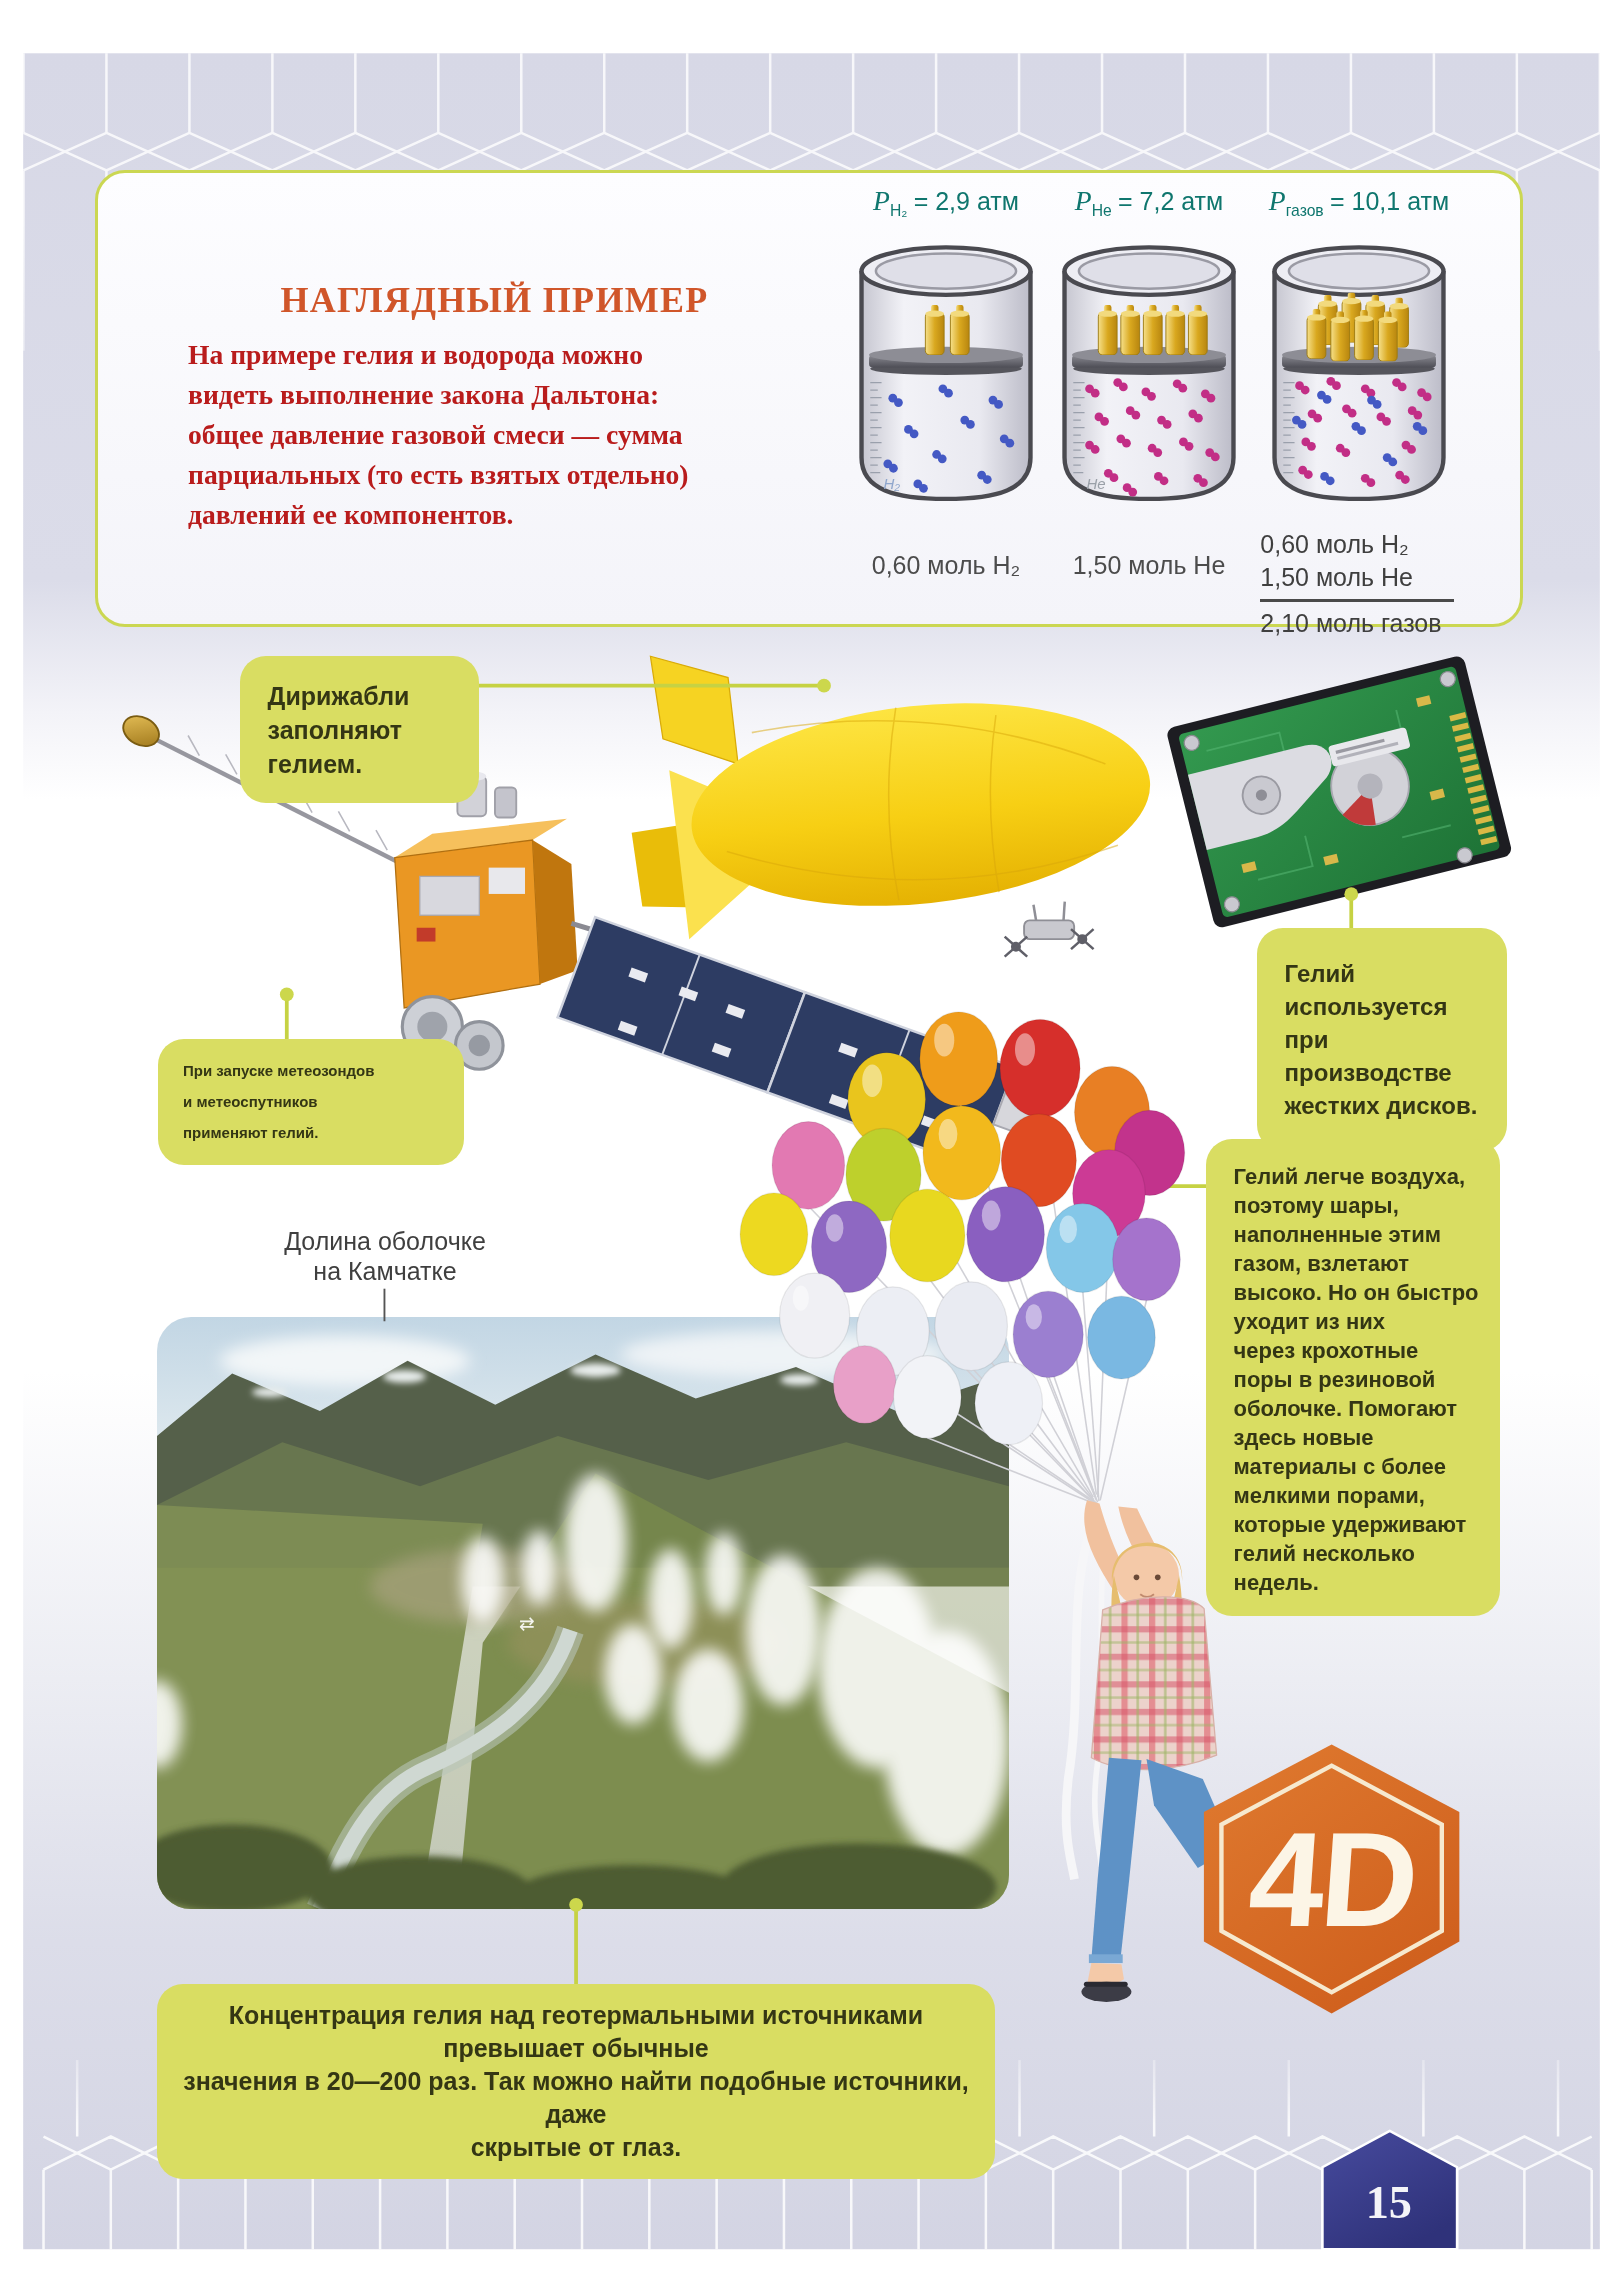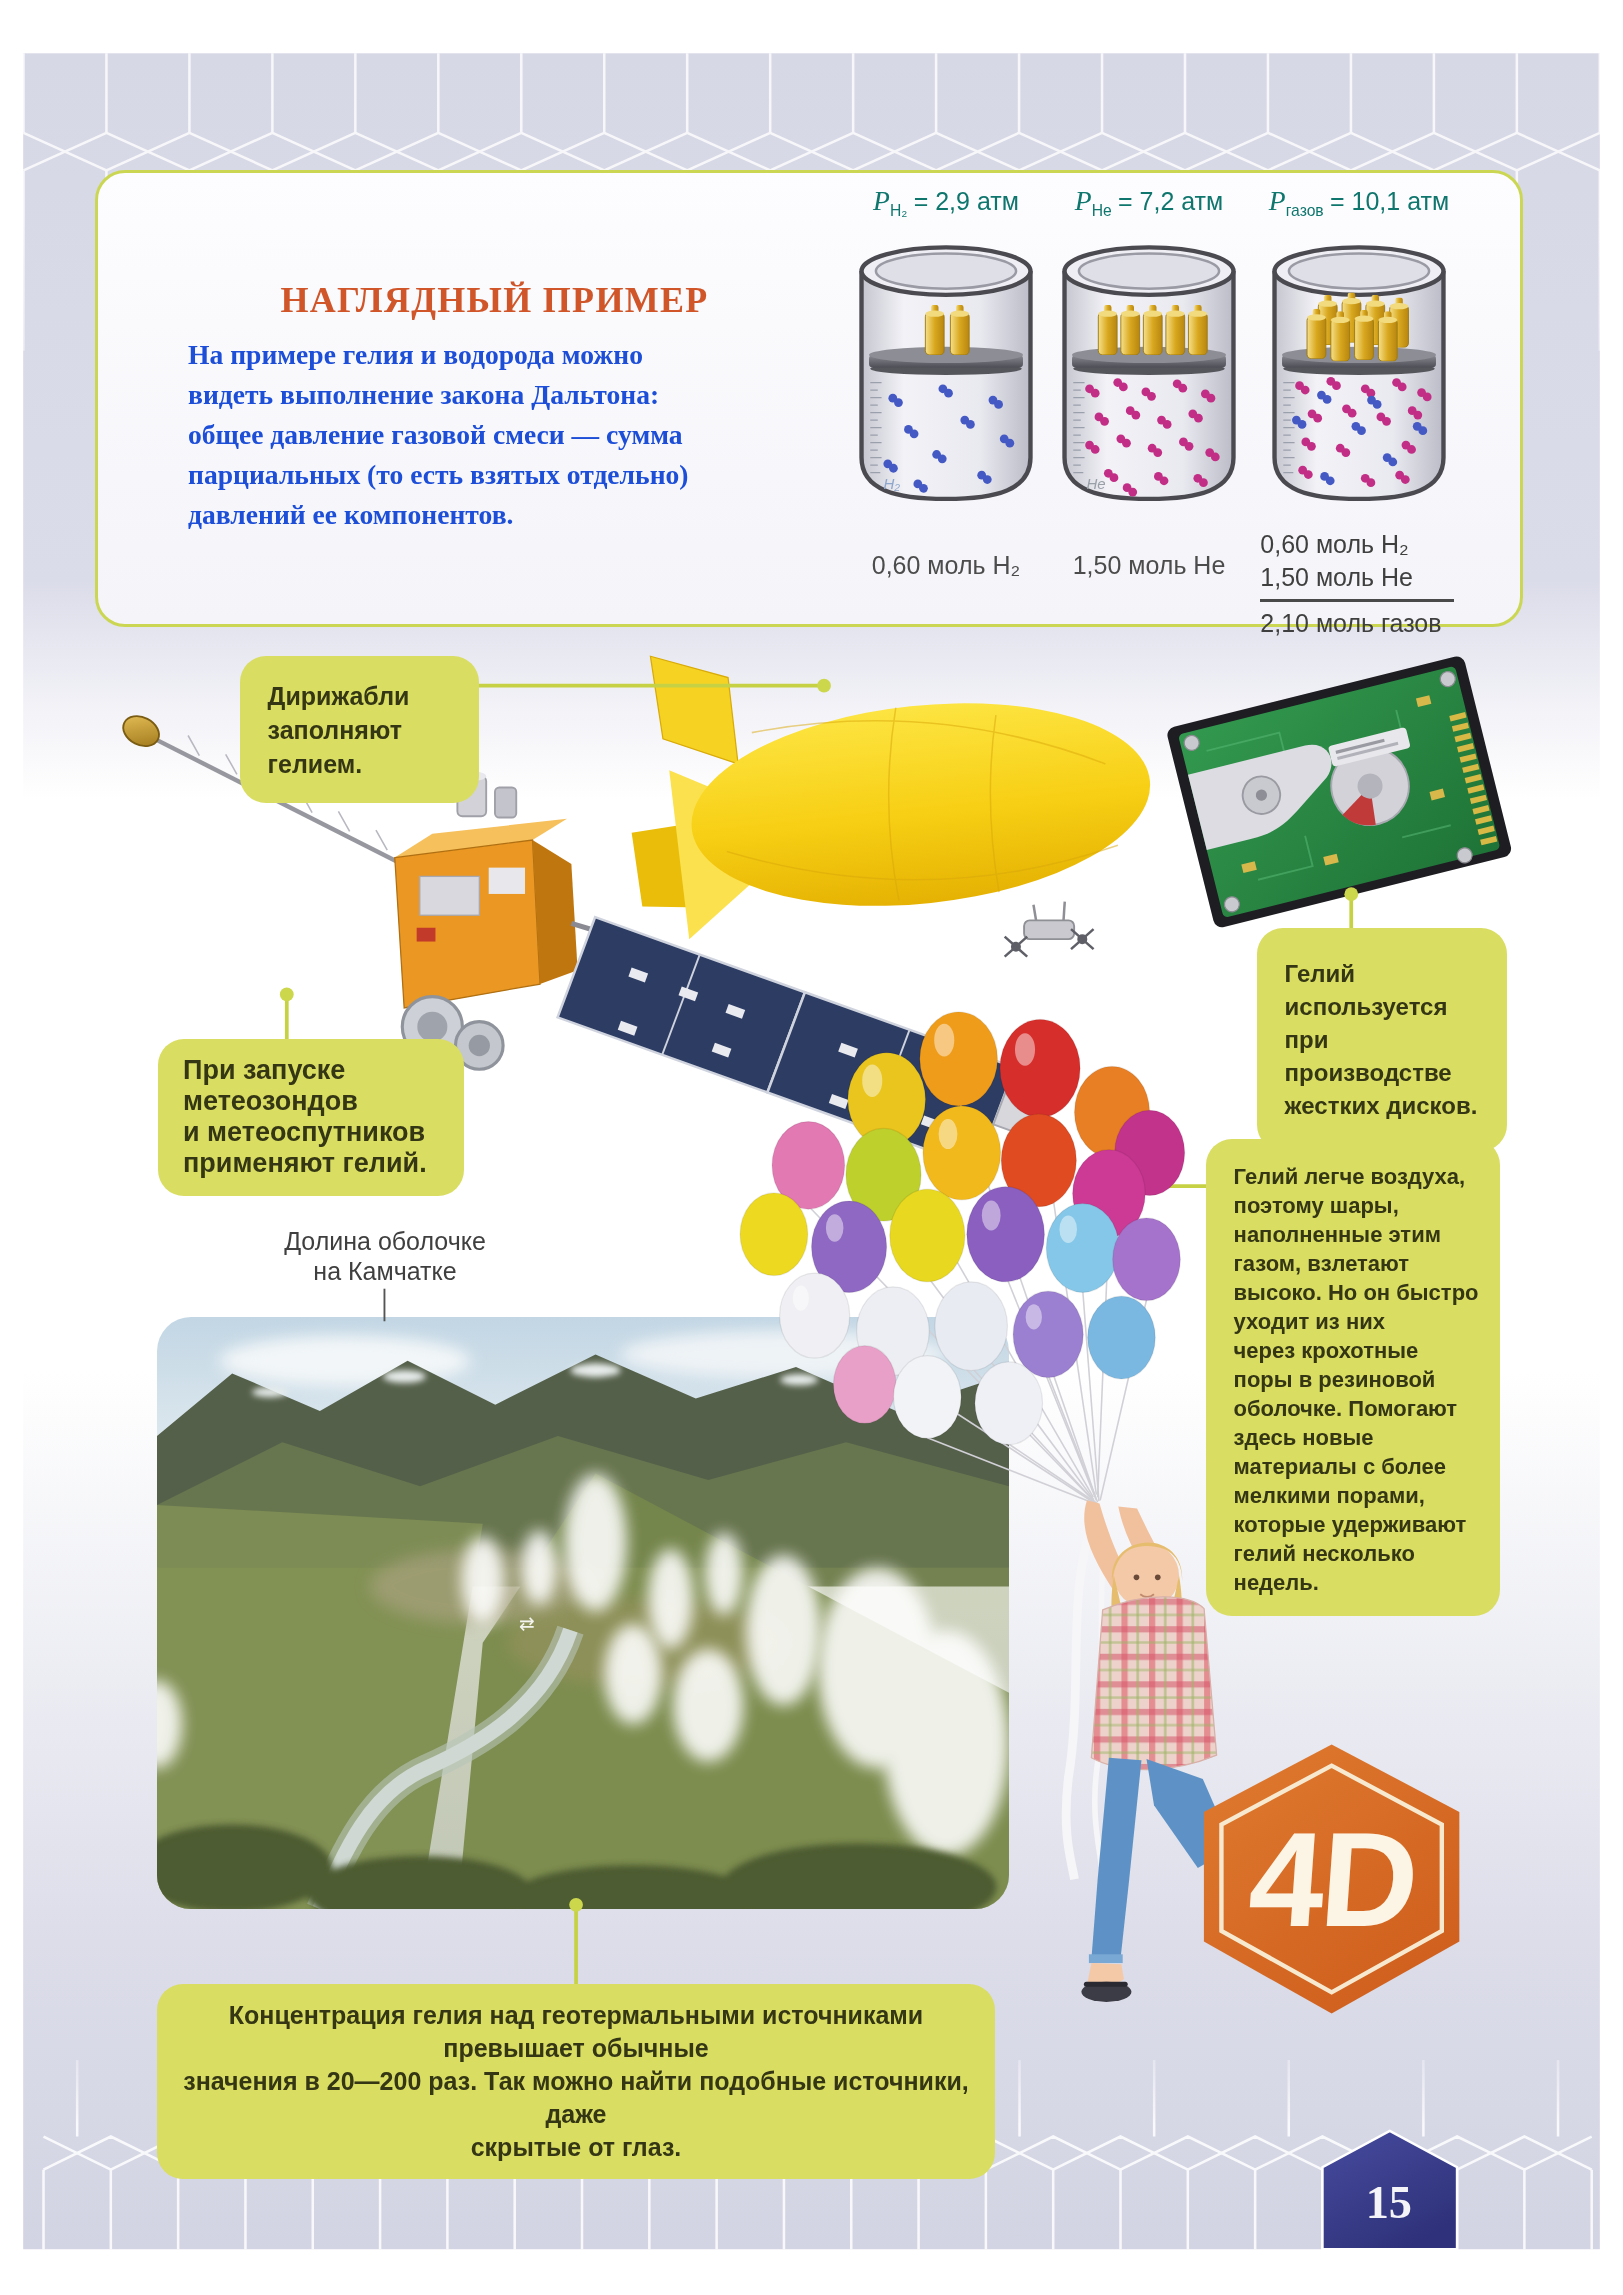--- a/index.html
+++ b/index.html
@@ -6,37 +6,37 @@
   .page{position:relative;width:1623px;height:2295px;background:#ffffff;overflow:hidden;
         font-family:"Liberation Sans",sans-serif;}
   .abs{position:absolute;}
   .pre{white-space:pre-line;}
   
   .example-box{left:95px;top:170px;width:1428px;height:457px;border:3.8px solid #cbd752;
     border-radius:30px;background:linear-gradient(180deg,#fdfdff 0%,#f4f4f9 100%);box-sizing:border-box;z-index:2;}
   .example-title{left:169px;top:269px;width:651px;text-align:center;z-index:3;
     font-family:"Liberation Serif",serif;font-weight:bold;font-size:36px;color:#d0562a;letter-spacing:1.3px;margin-top:10px;}
   .example-paragraph{left:188px;top:335px;width:620px;z-index:3;
-    font-family:"Liberation Serif",serif;font-weight:bold;font-size:27.6px;line-height:40px;color:#1d4ed8;}
+    font-family:"Liberation Serif",serif;font-weight:bold;font-size:27.6px;line-height:40px;color:#b91c1c;}
   
   .beaker-col{position:absolute;top:185px;width:200px;z-index:3;}
   .bk1{left:846px;} .bk2{left:1049px;} .bk3{left:1259px;}
   .p-label{height:41px;text-align:center;font-size:25px;color:#0f766e;}
   .p-label i{font-family:"Liberation Serif",serif;font-size:27.6px;}
   .p-label sub{font-size:15.7px;}
   .p-label .val{margin-left:6.3px;}
   .beaker-svg{display:block;margin:6.3px auto 0 auto;}
   .mole-label{position:absolute;top:366px;width:100%;text-align:center;font-size:25px;color:#4c4c4c;}
   .mole-stack{position:absolute;top:343px;left:1.3px;width:199px;font-size:25px;line-height:33px;color:#3f3f3f;}
   .mole-rule{border-top:3.1px solid #4a4a4a;width:194px;margin:5px 0;}
   
   .callout{position:absolute;background:#d9dd62;border-radius:26px;color:#343614;font-weight:bold;
     box-sizing:border-box;z-index:6;}
   .co-dirigible{left:240px;top:656px;width:239px;padding:22.5px 12.5px 22.5px 27.6px;font-size:25px;line-height:34px;}
-  .co-meteo{left:158px;top:1039px;width:306px;padding:16.3px 6.3px 16.3px 25px;font-size:27px;line-height:31px;}
+  .co-meteo{left:158px;top:1039px;width:306px;padding:16.3px 6.3px 16.3px 25px;font-size:15px;line-height:31px;}
   .co-hdd{left:1233px;top:928px;width:250px;padding:29px 6.3px 29px 27.6px;font-size:24px;line-height:33px;margin-left:24px;}
   .co-balloons{left:1206px;top:1139px;width:294px;padding:22.5px 16.3px 19px 27.6px;font-size:22px;line-height:29px;}
   .co-geo{left:157px;top:1984px;width:838px;padding:15px 25px;font-size:25px;line-height:33px;text-align:center;}
   
   .photo{left:157px;top:1317px;width:852px;height:592px;border-radius:34px;overflow:hidden;z-index:4;}
   .photo-label{left:238px;top:1226px;width:294px;text-align:center;font-size:25px;line-height:30px;color:#3f3f3f;z-index:5;}.z3{z-index:3}.z5{z-index:5}.z7{z-index:7}
 </style>
 </head>
 <body>
 

